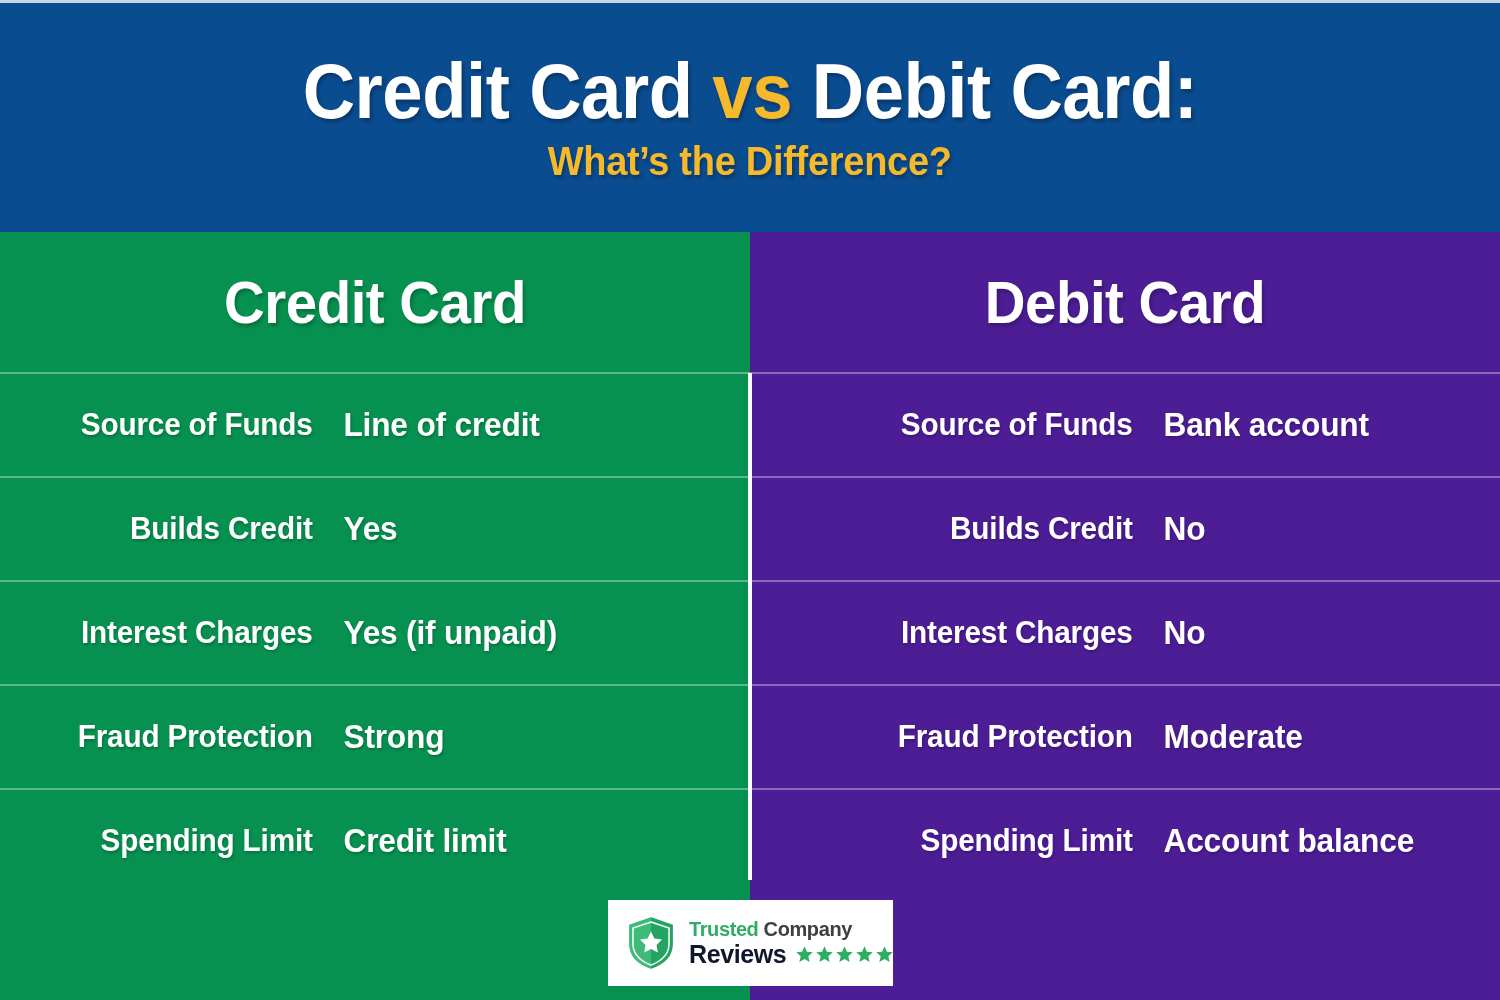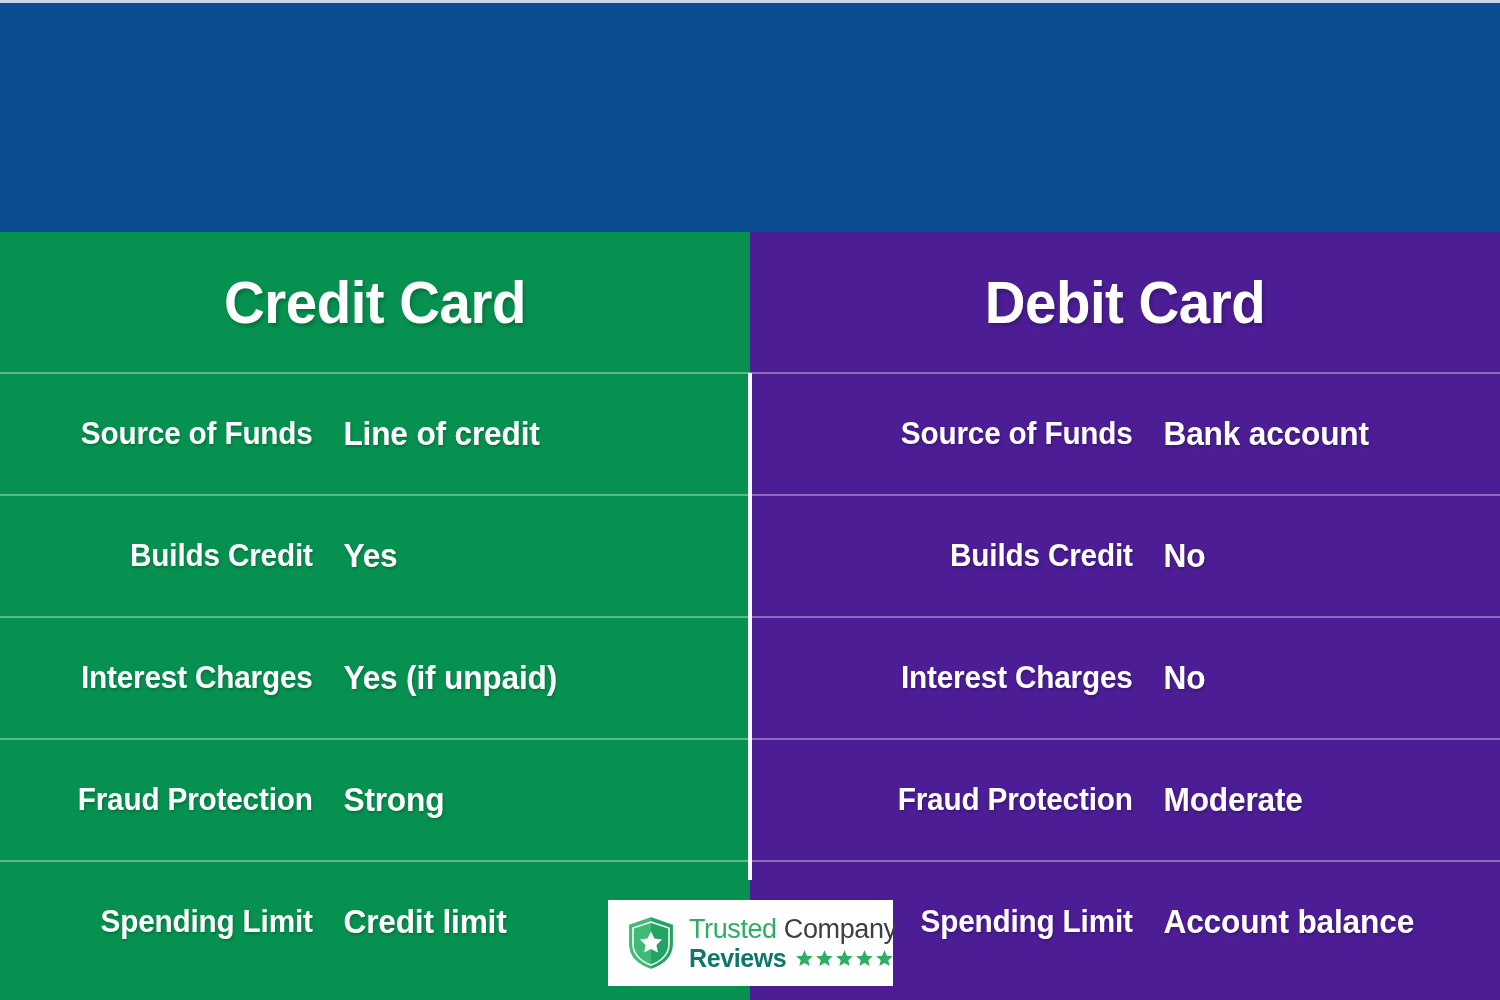--- a/index.html
+++ b/index.html
@@ -95,21 +95,21 @@
     white-space: nowrap;
     text-shadow: 2px 3px 4px rgba(0,0,0,0.22);
     transform: scaleX(0.94);
   }
 
   .rows {
     position: relative;
   }
   .row {
     position: relative;
-    height: 122px;
+    height: 104px;
     display: flex;
     align-items: center;
     border-top: 2px solid rgba(255,255,255,0.35);
     box-sizing: border-box;
   }
   .row-label {
     width: 330px;
     text-align: right;
     padding-right: 18px;
     box-sizing: border-box;
@@ -168,53 +168,57 @@
     flex: none;
     margin-right: 11px;
   }
   .logo-text {
     display: flex;
     flex-direction: column;
     justify-content: center;
     line-height: 1.0;
   }
   .logo-line1 {
-    font-size: 27px;
-    font-weight: normal;
+    font-size: 20px;
+    font-weight: bold;
     white-space: nowrap;
     letter-spacing: -0.4px;
   }
   .logo-line1 .word-trusted { color: #2eae65; }
   .logo-line1 .word-company { color: #3c4043; }
   .logo-line2 {
     display: flex;
     align-items: center;
     margin-top: 3px;
     white-space: nowrap;
   }
   .logo-line2-word {
     font-size: 25px;
     font-weight: bold;
-    color: #0f766e;
+    color: #0f172a;
     letter-spacing: -0.4px;
   }
   .logo-stars {
     display: flex;
     margin-left: 9px;
     gap: 1px;
   }
   .logo-stars svg { display: block; }
 </style>
 </head>
 <body>
 
 <div class="infographic">
 
   <div class="top-hairline"></div>
 
+  <div class="header">
+    <div class="header-title"><span>Credit Card </span><span class="vs">vs</span><span> Debit Card:</span></div>
+    <div class="header-subtitle">What’s the Difference?</div>
+  </div>
 
   <div class="panels">
 
     <div class="panel panel-credit">
       <div class="panel-heading">Credit Card</div>
       <div class="rows">
         <div class="row">
           <div class="row-label">Source of Funds</div>
           <div class="row-value">Line of credit</div>
         </div>

